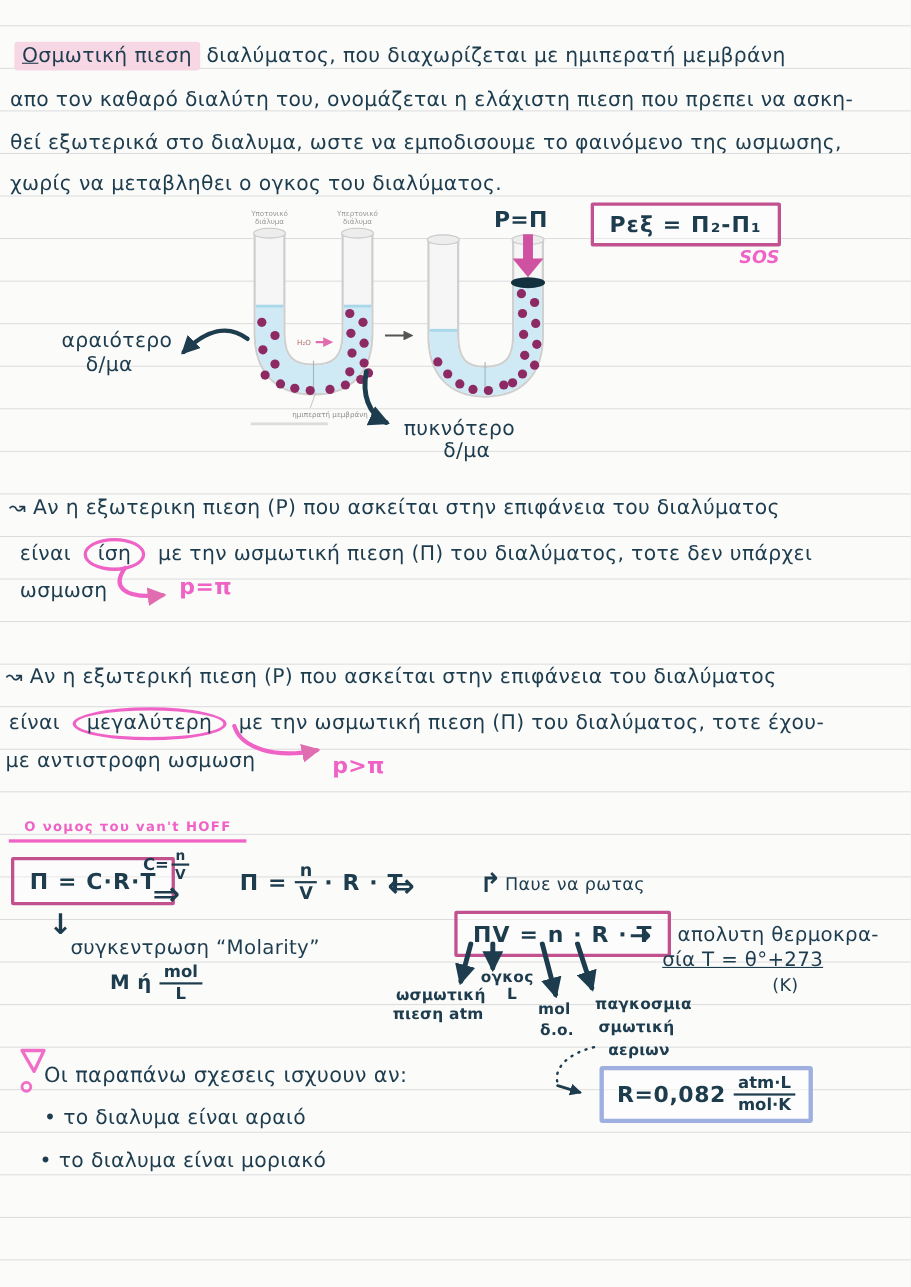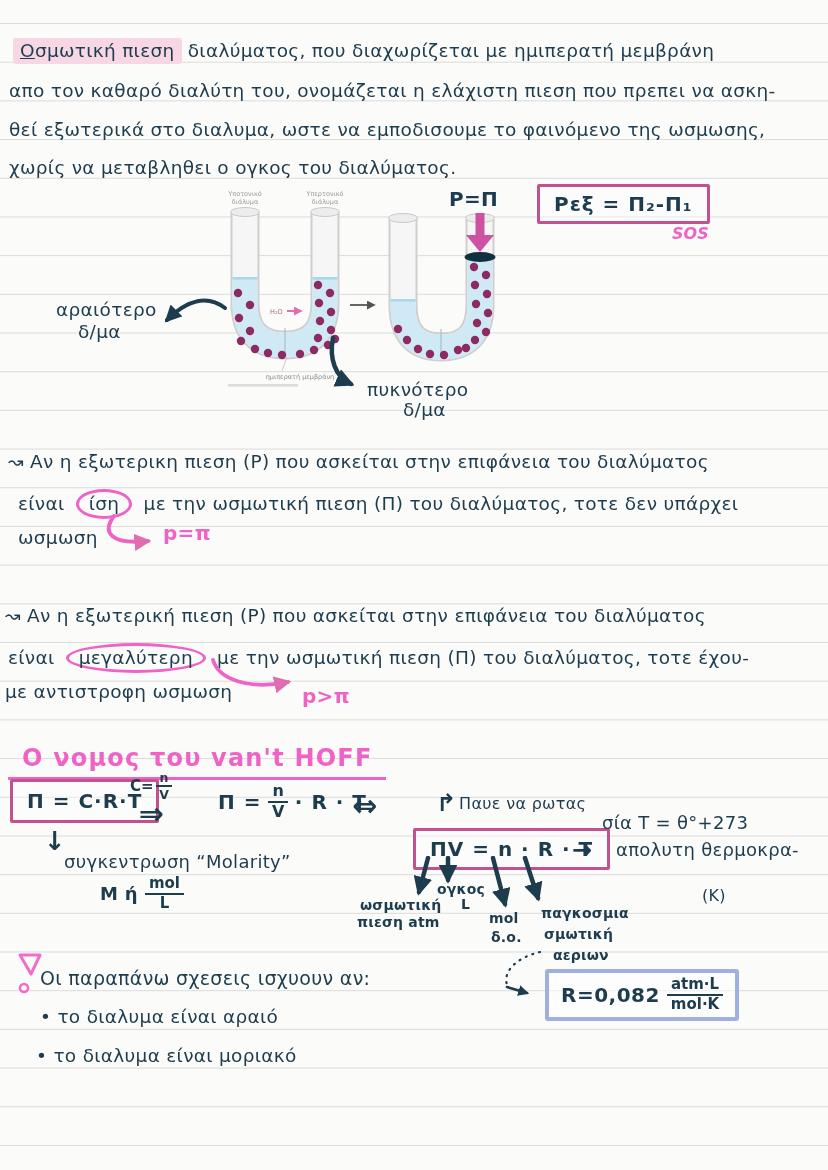--- a/index.html
+++ b/index.html
@@ -20,21 +20,21 @@
   .u{text-decoration:underline;}
   .oval{border:3px solid #f063c6;border-radius:50%;padding:1px 10px 2px 10px;margin:0 5px;display:inline-block;}
   .boxp{border:3.5px solid #c2528f;border-radius:2px;padding:7px 14px;background:rgba(255,255,255,.35);}
   .boxb{border:4px solid #9fb0e0;border-radius:3px;padding:4px 12px;background:rgba(255,255,255,.5);}
   .formula{font-weight:bold;font-size:20px;letter-spacing:1px;}
   .frow{display:flex;align-items:center;gap:7px;}
   .frac{display:inline-flex;flex-direction:column;align-items:center;line-height:1.05;font-weight:bold;}
   .frac .num{border-bottom:2.4px solid #1d3c4e;padding:0 4px 1px 4px;}
   .frac .den{padding-top:1px;}
   .sm{font-size:14px;font-weight:bold;letter-spacing:.2px;}
-  .heading{font-size:24px;font-weight:bold;color:#f063c6;letter-spacing:1.2px;
+  .heading{font-size:12px;font-weight:bold;color:#f063c6;letter-spacing:1.2px;
            border-bottom:3px solid #f063c6;padding:0 14px 5px 14px;}
   .arrowglyph{font-weight:bold;}
 </style>
 </head>
 <body>
 
 <div class="page">
 
   <div class="abs hw" style="left:13px;top:40px;">
     <span class="hl"><span class="u">Ο</span><span>σμωτική πιεση</span></span><span> διαλύματος, που διαχωρίζεται με ημιπερατή μεμβράνη</span>
@@ -221,21 +221,21 @@
       <span class="num">mol</span>
       <span class="den">L</span>
     </span>
   </div>
 
   <div class="abs boxp formula" style="left:413px;top:828px;padding:6px 14px;">
     <span>ΠV = n · R · T</span>
   </div>
   <div class="abs hw hw-b" style="left:572px;top:836px;font-size:24px;">→</div>
   <div class="abs hw" style="left:616px;top:839px;font-size:18px;">απολυτη θερμοκρα-</div>
-  <div class="abs hw" style="left:602px;top:812px;font-size:18px;">σία  T = θ°+273</div>
+  <div class="abs hw" style="left:602px;top:862px;font-size:18px;text-decoration:underline;">σία  T = θ°+273</div>
   <div class="abs hw" style="left:702px;top:886px;font-size:16px;">(K)</div>
 
   <svg class="abs" style="left:410px;top:856px;" width="145" height="62" viewBox="0 0 145 62">
     <path d="M18,2 L9,36" fill="none" stroke="#1d3c4e" stroke-width="4.5" stroke-linecap="round" marker-end="url(#ah)"></path>
     <path d="M38,2 L38,24" fill="none" stroke="#1d3c4e" stroke-width="4.5" stroke-linecap="round" marker-end="url(#ah)"></path>
     <path d="M83,2 L95,48" fill="none" stroke="#1d3c4e" stroke-width="4.5" stroke-linecap="round" marker-end="url(#ah)"></path>
     <path d="M115,2 L128,42" fill="none" stroke="#1d3c4e" stroke-width="4.5" stroke-linecap="round" marker-end="url(#ah)"></path>
   </svg>
 
   <div class="abs sm" style="left:360px;top:897px;">ωσμωτική</div>

